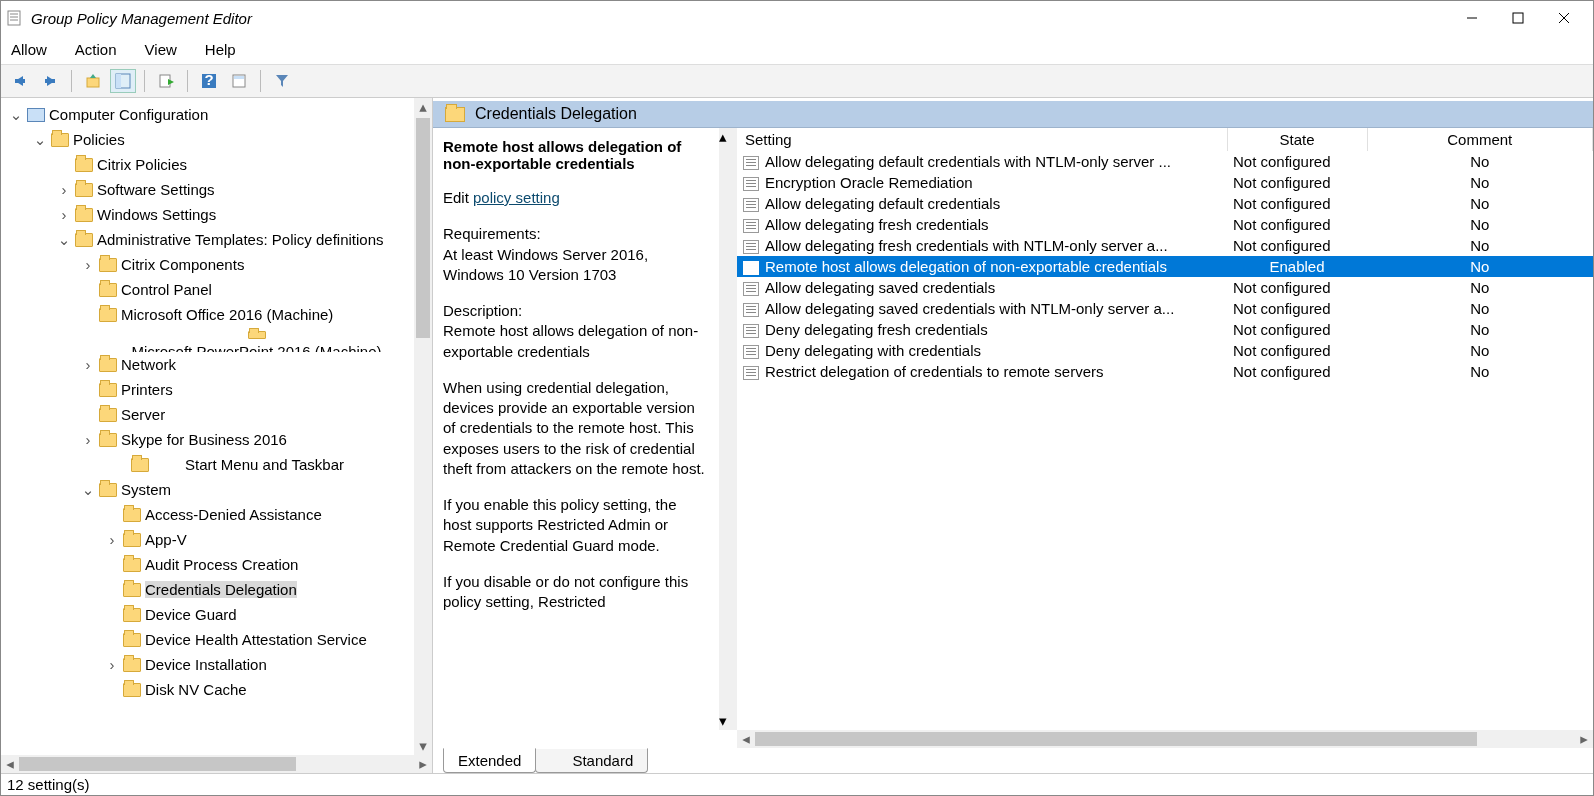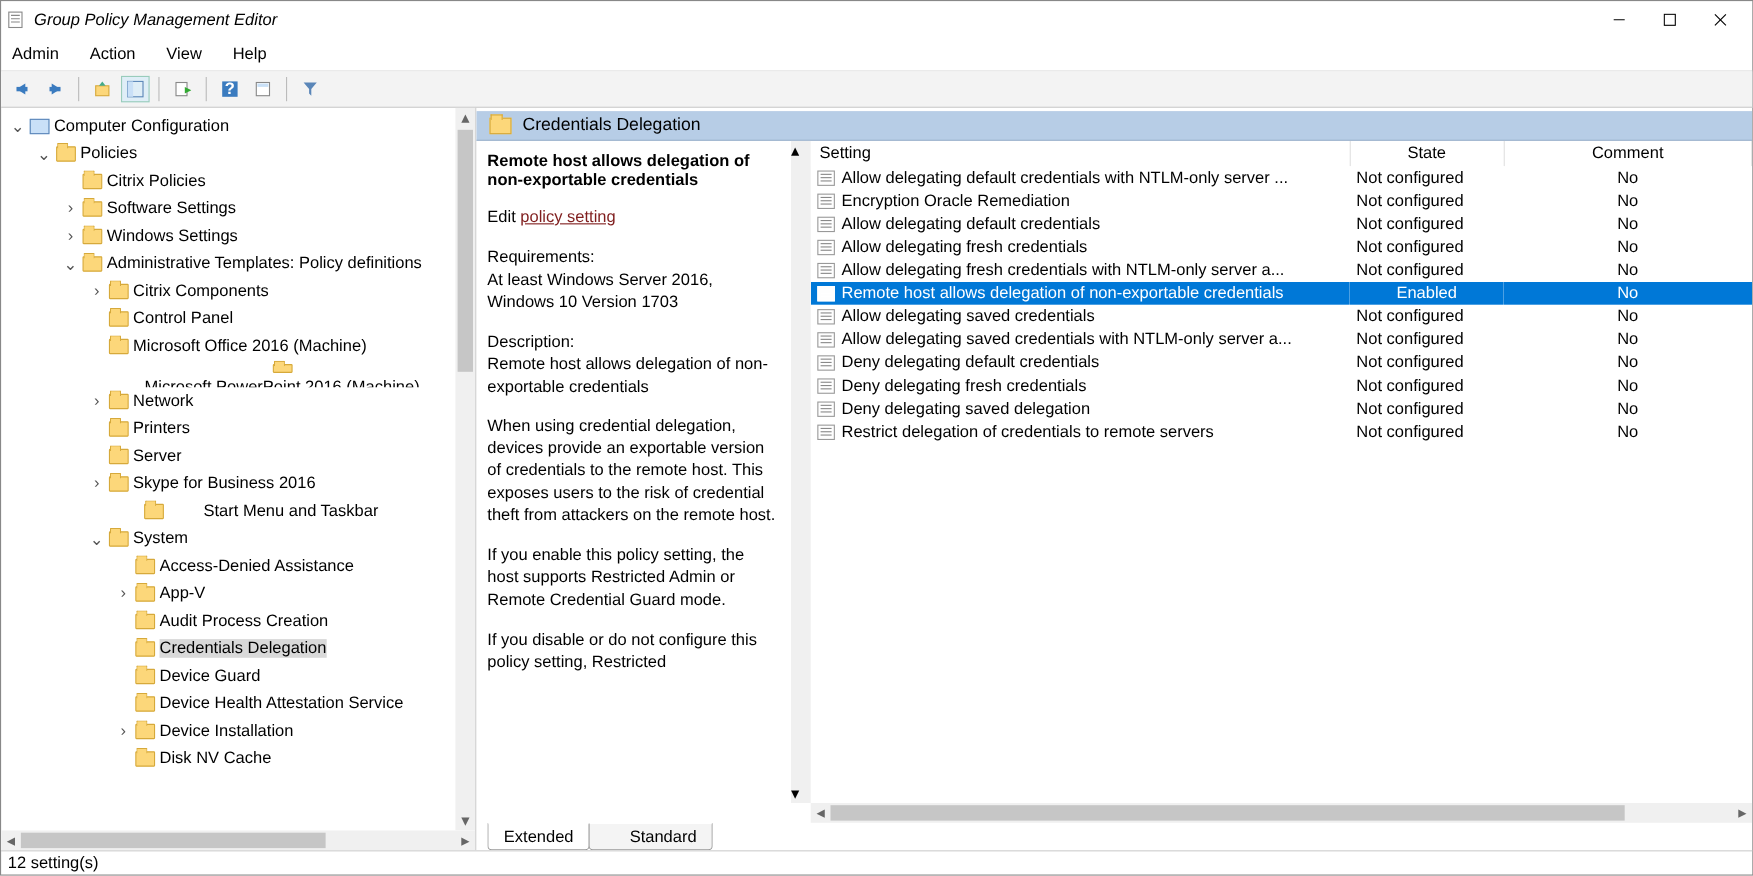--- a/index.html
+++ b/index.html
@@ -33,21 +33,21 @@
 .h-scroll .track { flex:1; height:14px; position:relative; }
 .h-scroll .thumb { position:absolute; top:0; height:14px; background:#c6c6c6; }
 .right-pane { flex:1; display:flex; flex-direction:column; overflow:hidden; }
 .header-tab { display:flex; align-items:flex-end; height:30px; }
 .header-tab .tab-body { background:#b7cde6; flex:1; display:flex; align-items:center; padding:4px 12px; gap:10px; border-bottom:1px solid #9db3cc; }
 .header-tab .folder { width:20px; height:15px; background:#fcd77a; border:1px solid #d6a93a; position:relative;}
 .header-tab .folder::before{content:"";position:absolute;top:-4px;left:0;width:9px;height:4px;background:#fcd77a;border:1px solid #d6a93a;border-bottom:none;}
 .split { flex:1; display:flex; overflow:hidden; }
 .desc-pane { width:286px; padding:10px 12px 10px 10px; overflow:hidden; }
 .desc-pane h3 { font-size:15px; font-weight:bold; margin-bottom:16px; }
-.desc-pane a { color:#7f1d1d; text-decoration:underline; }
+.desc-pane a { color:#0c4a6e; text-decoration:underline; }
 .desc-pane p { margin-bottom:16px; line-height:1.35; }
 .list-wrap { flex:1; display:flex; overflow:hidden; position:relative; }
 .list-scroll-left { width:18px; background:#f0f0f0; display:flex; flex-direction:column; }
 .list { flex:1; overflow:hidden; }
 .list table { width:100%; border-collapse:collapse; table-layout:fixed; }
 .list th { text-align:left; font-weight:normal; padding:3px 8px; border-right:1px solid #e0e0e0; background:#fff; }
 .list td { padding:2px 6px; white-space:nowrap; overflow:hidden; text-overflow:ellipsis; }
 .list tr.sel td { background:#0078d7; color:#fff; }
 .list .seticon { display:inline-block; width:16px; height:14px; border:1px solid #999; margin-right:6px; position:relative; background:#fefefe; vertical-align:middle;}
 .list .seticon::after{content:"";position:absolute;left:2px;top:2px;right:2px;height:1px;background:#888;box-shadow:0 3px 0 #888,0 6px 0 #888;}
@@ -84,21 +84,21 @@
     </div>
   <div class="win-btn">
       <svg width="12" height="12">
         <line x1="1" y1="1" x2="11" y2="11" stroke="#000"></line>
         <line x1="11" y1="1" x2="1" y2="11" stroke="#000"></line>
       </svg>
     </div>
 </div>
 
 <div class="menubar">
-  <span>Admin</span>
+  <span>Allow</span>
   <span>Action</span>
   <span>View</span>
   <span>Help</span>
 </div>
 
 <div class="toolbar">
   <div class="btn">
       <svg width="18" height="14">
         <polygon points="12,2 4,7 12,12" fill="#3a7bbf"></polygon>
         <rect x="4" y="5" width="10" height="4" fill="#3a7bbf"></rect>
@@ -365,31 +365,26 @@
                   <td><span class="seticon"></span><span>Allow delegating saved credentials</span></td>
                   <td style="text-align:left">Not configured</td>
                   <td style="text-align:center">No</td>
                 </tr>
                 <tr>
                   <td><span class="seticon"></span><span>Allow delegating saved credentials with NTLM-only server a...</span></td>
                   <td style="text-align:left">Not configured</td>
                   <td style="text-align:center">No</td>
                 </tr>
                 <tr>
-                  <td><span class="seticon"></span><span>Deny delegating default credentials</span></td>
-                  <td style="text-align:left">Not configured</td>
-                  <td style="text-align:center">No</td>
-                </tr>
-                <tr>
                   <td><span class="seticon"></span><span>Deny delegating fresh credentials</span></td>
                   <td style="text-align:left">Not configured</td>
                   <td style="text-align:center">No</td>
                 </tr>
                 <tr>
-                  <td><span class="seticon"></span><span>Deny delegating saved delegation</span></td>
+                  <td><span class="seticon"></span><span>Deny delegating with credentials</span></td>
                   <td style="text-align:left">Not configured</td>
                   <td style="text-align:center">No</td>
                 </tr>
                 <tr>
                   <td><span class="seticon"></span><span>Restrict delegation of credentials to remote servers</span></td>
                   <td style="text-align:left">Not configured</td>
                   <td style="text-align:center">No</td>
                 </tr>
               </tbody>
           </table>

